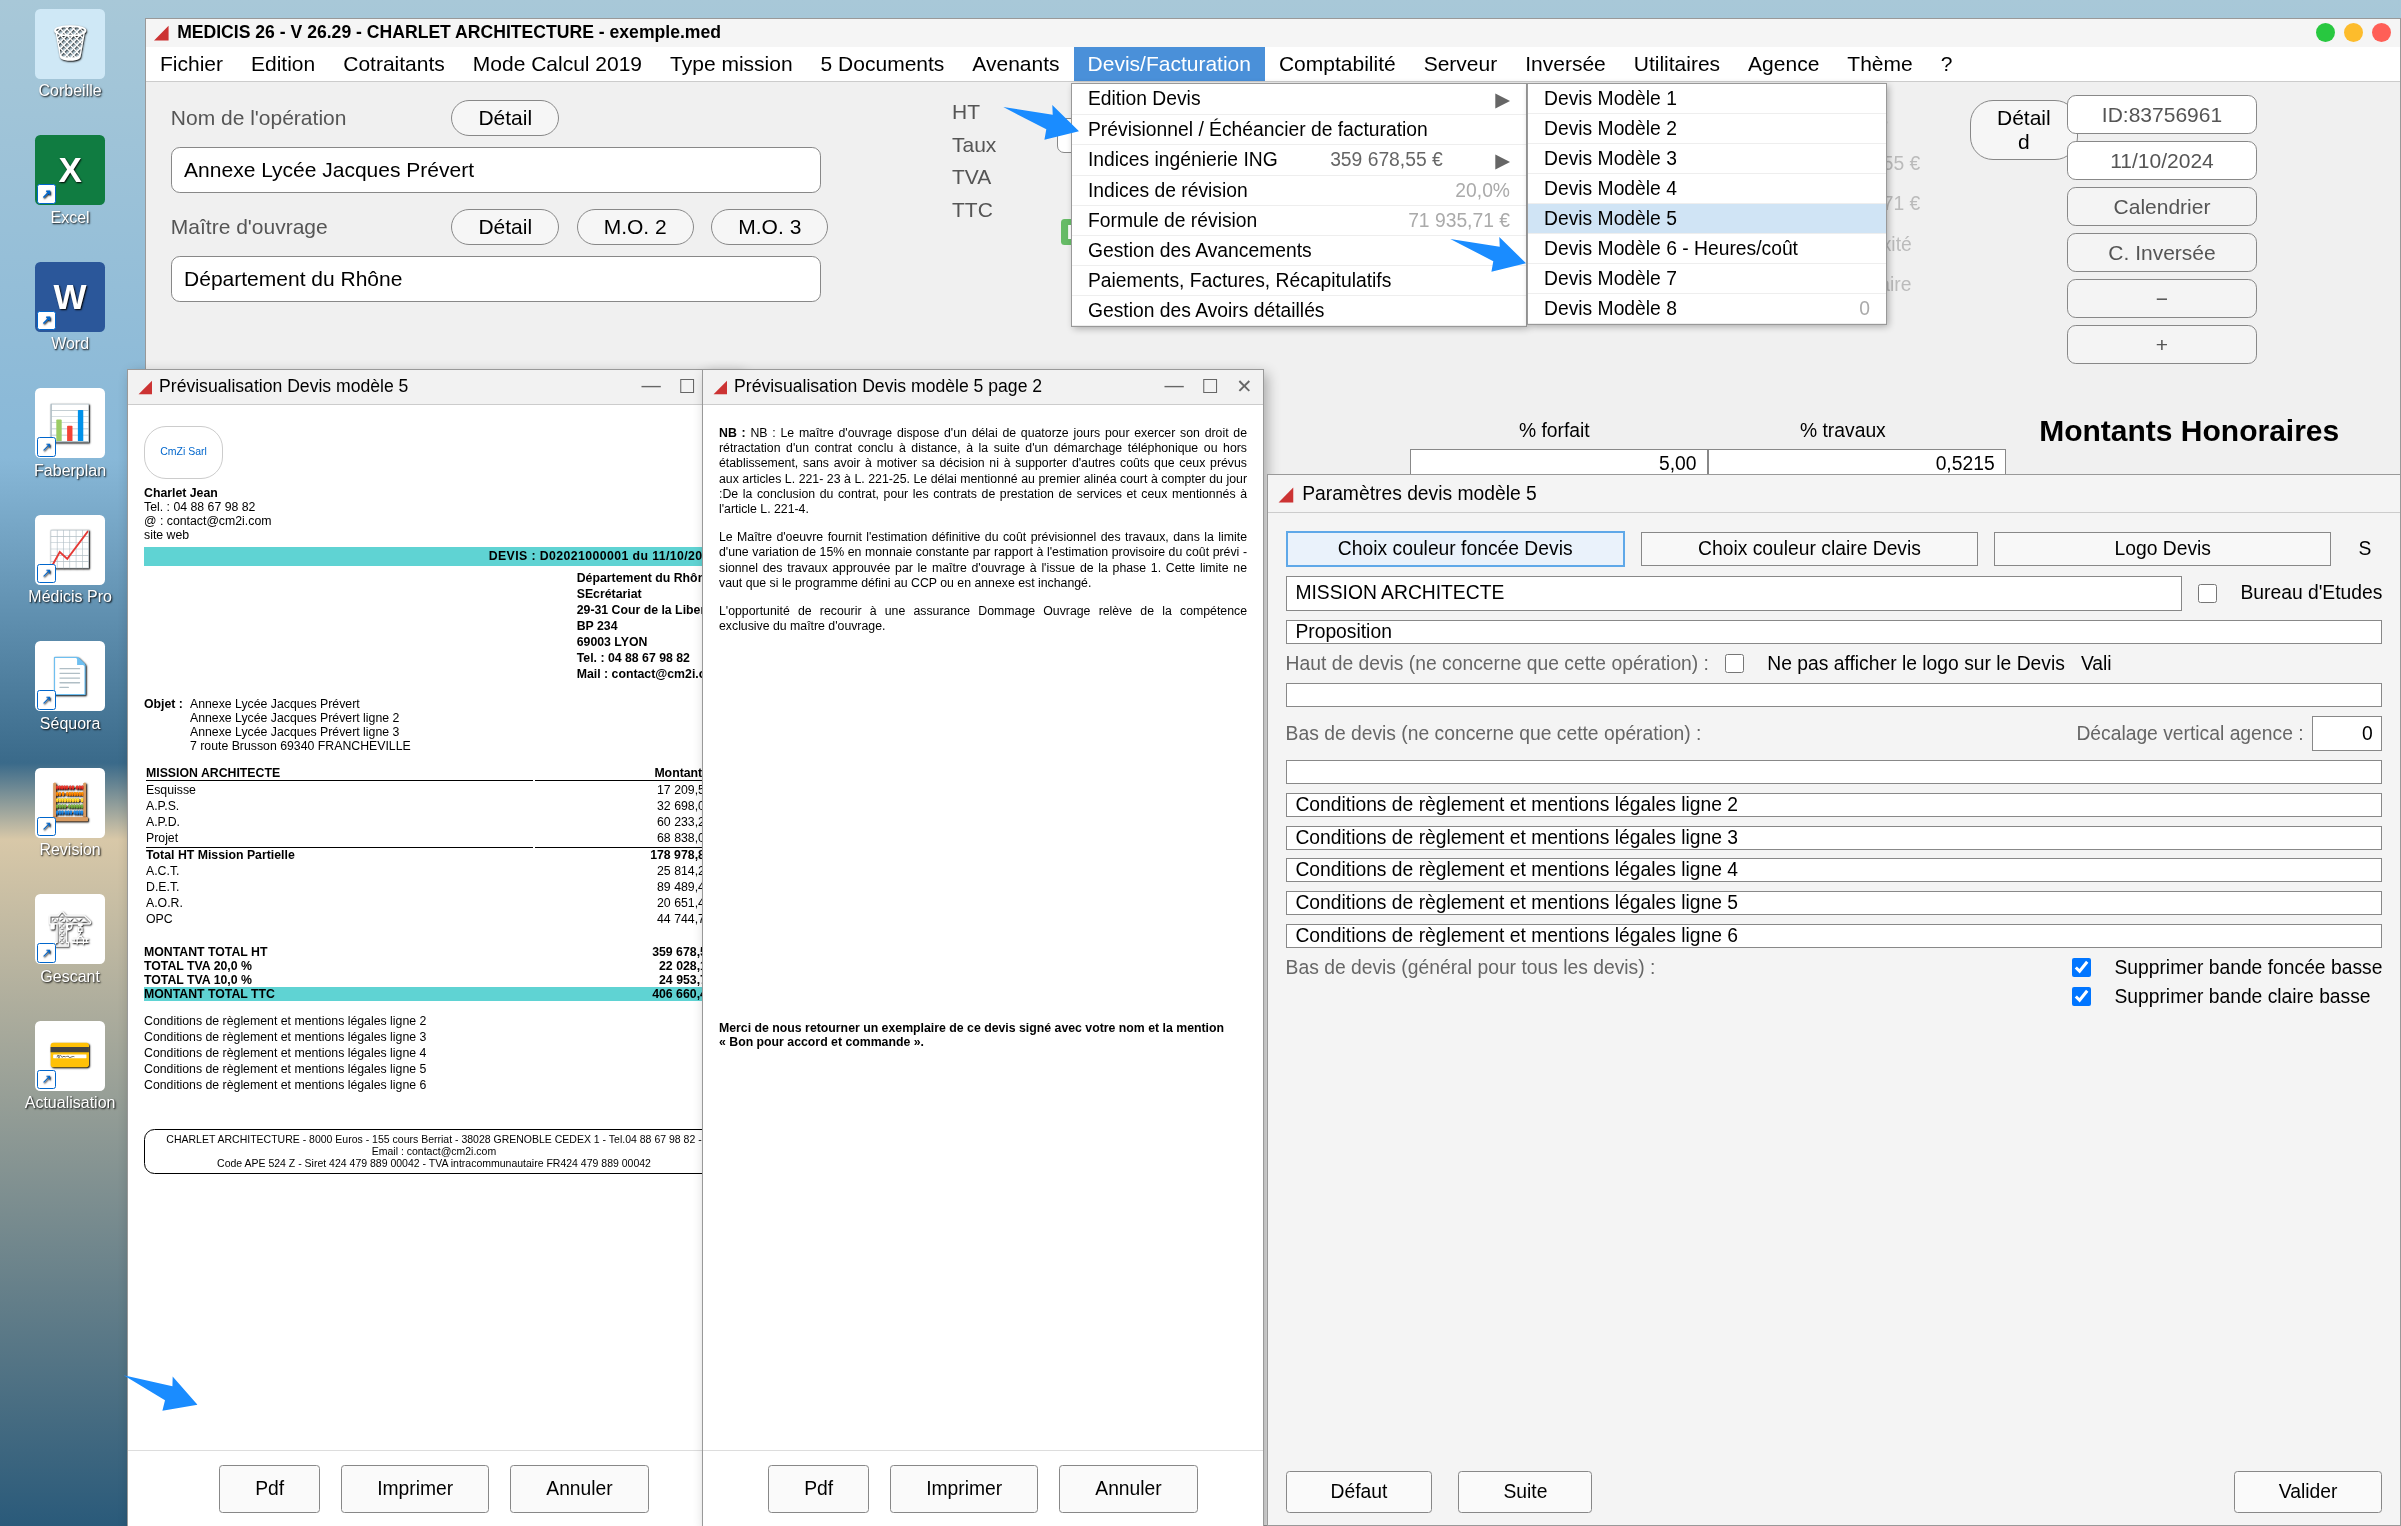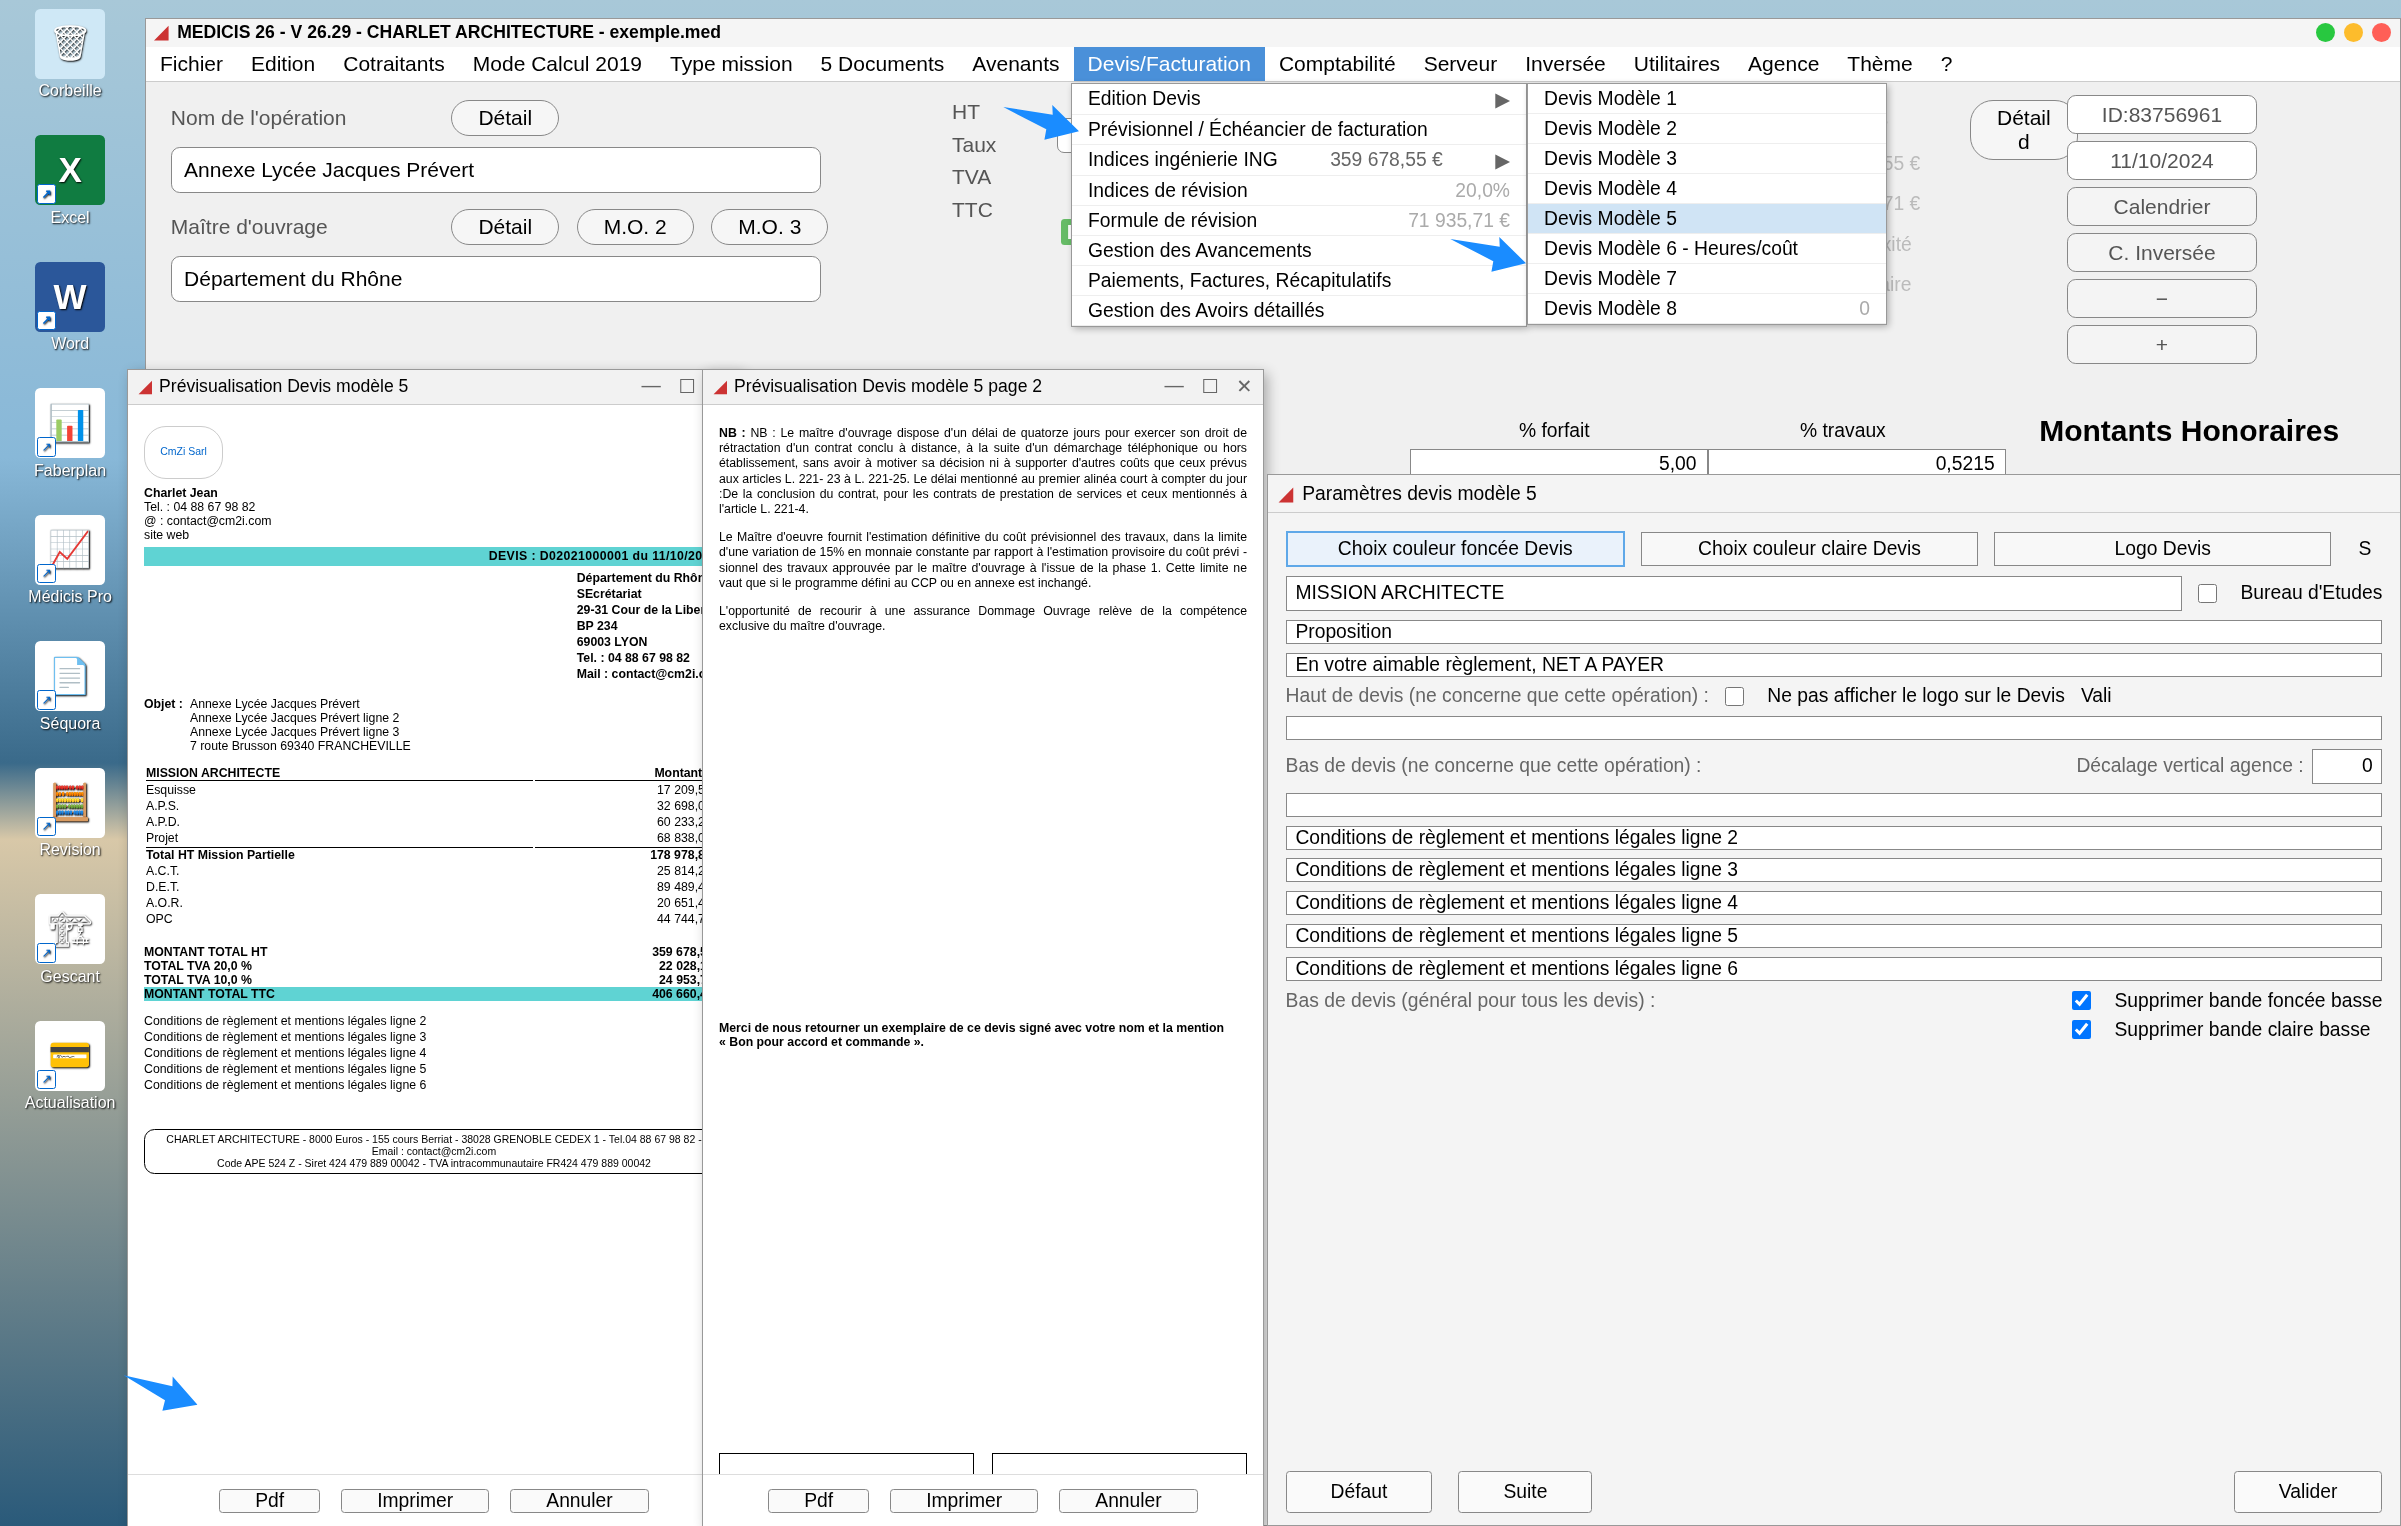--- a/index.html
+++ b/index.html
@@ -148,21 +148,21 @@
   display: flex; justify-content: space-between; align-items: center;
   font-size: 17.6px; border-bottom: 0.9px solid #ccc;
 }
 .pw-controls { display: flex; gap: 17.6px; font-size: 19.3px; color: #666; }
 .pw-body { flex: 1; padding: 21px 16px; font-size: 12.3px; overflow: hidden; }
 .pw-buttons {
   padding: 14px; display: flex; justify-content: center; gap: 21px;
   border-top: 0.9px solid #ddd;
 }
 .pw-buttons button {
-  padding: 0 35px; font-size: 19.3px; border: 0.9px solid #888;
+  padding: 12px 35px; font-size: 19.3px; border: 0.9px solid #888;
   background: #fafafa; border-radius: 3.5px; cursor: pointer;
 }
 
 .p1 { left: 127px; top: 369px; width: 614px; height: 1159px; }
 .p1 .logo { width: 79px; height: 53px; border: 0.9px solid #ccc; border-radius: 22px;
   display: flex; align-items: center; justify-content: center; color: #0066cc; font-size: 10.5px; }
 .p1 .devis-band { background: #5fd3d3; color: #000; font-weight: bold; padding: 2.6px 7px; text-align: right; margin: 5.3px 0; letter-spacing: 0.4px; }
 .p1 .two-col { display: flex; justify-content: space-between; }
 .p1 .two-col > div { font-size: 12.3px; line-height: 1.3; }
 .p1 table { width: 100%; font-size: 12.3px; margin-top: 10.5px; }
@@ -632,21 +632,20 @@
       <div style="width:35px;text-align:center;">S</div>
     </div>
     <div class="prow">
       <input type="text" style="flex: 2 1 0%;" value="MISSION ARCHITECTE">
       <label class="pchk">
           <input type="checkbox" style="">
           <span>Bureau d'Etudes</span>
         </label>
     </div>
     <input type="text" value="Proposition" style="">
-    <input type="text" value="En votre aimable règlement, NET A PAYER" style="">
     <div class="prow">
       <span class="pgrey">Haut de devis (ne concerne que cette opération) :</span>
       <label class="pchk">
           <input type="checkbox" style="">
           <span>Ne pas afficher le logo sur le Devis</span>
         </label>
       <span>Vali</span>
     </div>
     <input type="text" style="">
     <div class="prow" style="justify-content:space-between;">

